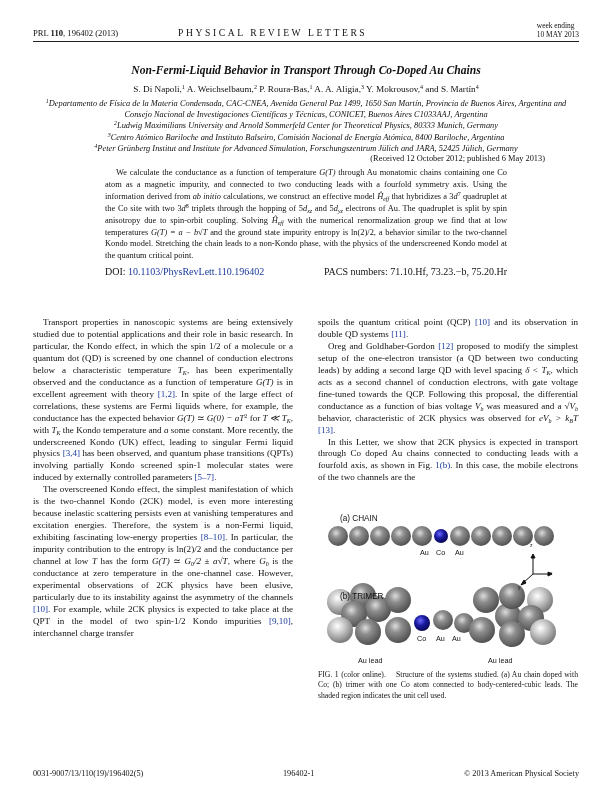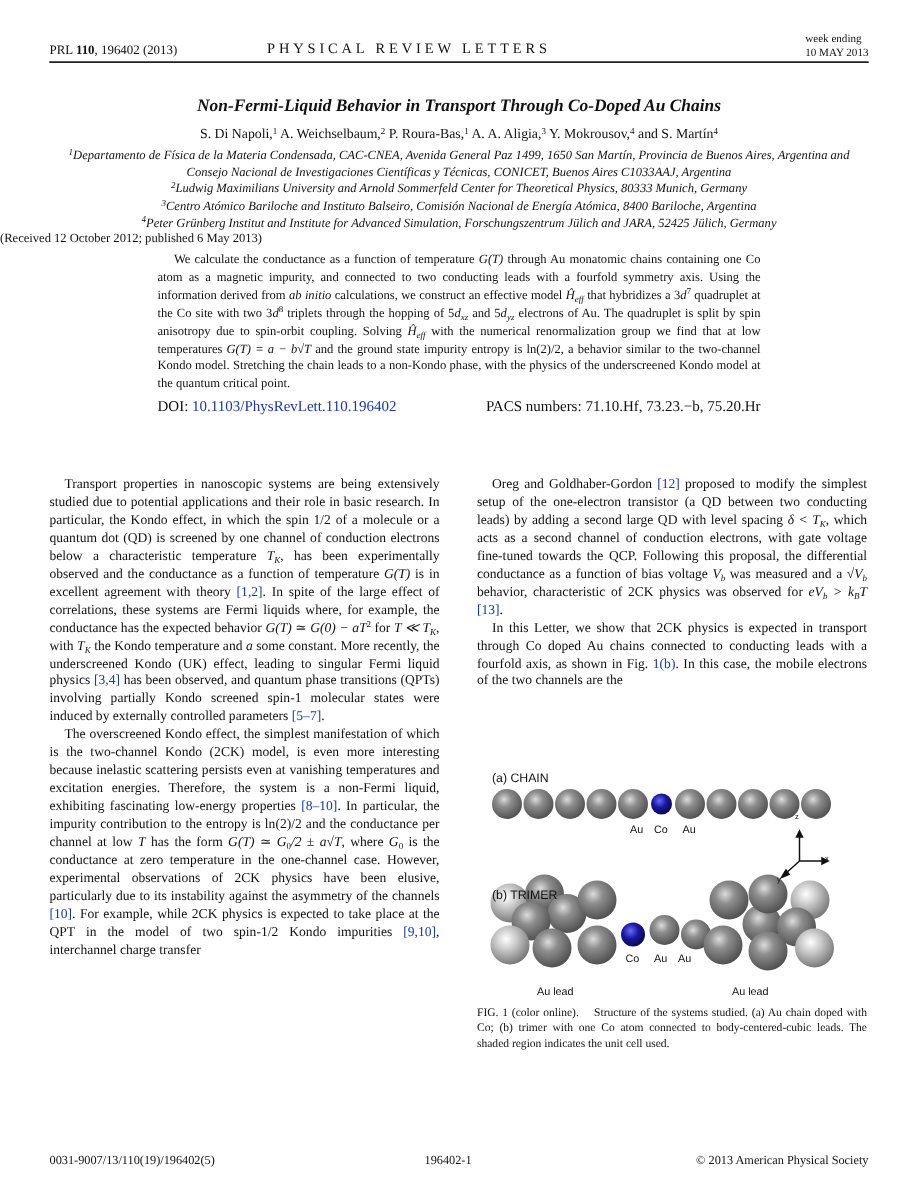--- a/index.html
+++ b/index.html
@@ -9,38 +9,38 @@
   
   .hdr-left { left: 33px; top: 28px; font-size: 8.6px; }
   .hdr-left b { font-weight: bold; }
   .hdr-center { left: 178px; top: 27px; font-size: 9.6px; letter-spacing: 2.6px; }
   .hdr-right { right: 33px; top: 21px; font-size: 7.4px; text-align: left; line-height: 9px; }
   .hdr-rule { left: 33px; top: 41px; width: 546px; height: 1px; background: #222; border-bottom: 0.5px solid #222; }
   
   .title { left: 0; width: 612px; top: 64px; text-align: center; font-size: 11.6px; font-weight: bold; font-style: italic; }
   .authors { left: 0; width: 612px; top: 84px; text-align: center; font-size: 9.2px; }
   .affils { left: 40px; width: 532px; top: 98px; text-align: center; font-size: 8.4px; font-style: italic; line-height: 11.2px; }
-  .received { left: 0; width: 545px; top: 154px; text-align: left; font-size: 8.4px; }
+  .received { left: 0; width: 545px; top: 154px; text-align: right; font-size: 8.4px; }
   sup { font-size: 6px; vertical-align: 3px; line-height: 0; }
   sub { font-size: 6px; vertical-align: -2px; line-height: 0; }
   
   .abstract { left: 105px; width: 402px; top: 167px; font-size: 8.4px; line-height: 11.9px; text-align: justify; text-indent: 11px; }
   .doi-row { left: 105px; width: 402px; top: 266px; font-size: 10px; display: flex; justify-content: space-between; }
   .link { color: #1a3a9c; }
   
   .col { font-size: 9.05px; line-height: 11.95px; text-align: justify; width: 260px; }
   .col p { text-indent: 10px; }
   .col p.noindent { text-indent: 0; }
   .col-left { left: 33px; top: 317px; }
   .col-right { left: 318px; top: 317px; }
   .ref { color: #1a3a9c; }
   i { font-style: italic; }
   
   .figure { left: 318px; top: 512px; width: 260px; height: 160px; }
-  .fig-label { position: absolute; font-family: "Liberation Sans", "DejaVu Sans", sans-serif; font-size: 8.2px; color: #111; }
+  .fig-label { position: absolute; font-family: "Liberation Sans", "DejaVu Sans", sans-serif; font-size: 8.2px; color: #111; margin-left: 12px; }
   .atom-label { position: absolute; font-family: "Liberation Sans", "DejaVu Sans", sans-serif; font-size: 7.2px; color: #111; }
   .caption { left: 318px; top: 670px; width: 260px; font-size: 7.7px; line-height: 10.4px; text-align: justify; }
   
   .foot-left { left: 33px; top: 769px; font-size: 8.2px; }
   .foot-center { left: 283px; top: 769px; font-size: 8.2px; }
   .foot-right { right: 33px; top: 769px; font-size: 8.2px; text-align: right; }
 </style>
 </head>
 <body>
 
@@ -75,20 +75,21 @@
   <span><span>DOI:</span> <span class="link">10.1103/PhysRevLett.110.196402</span></span>
   <span>PACS numbers: 71.10.Hf, 73.23.−b, 75.20.Hr</span>
 </div>
 
 <div class="abs col col-left">
   <p><span>Transport properties in nanoscopic systems are being extensively studied due to potential applications and their role in basic research. In particular, the Kondo effect, in which the spin 1/2 of a molecule or a quantum dot (QD) is screened by one channel of conduction electrons below a characteristic temperature </span><i>T</i><sub><i>K</i></sub><span>, has been experimentally observed and the conductance as a function of temperature </span><i>G(T)</i><span> is in excellent agreement with theory </span><span class="ref">[1,2]</span><span>. In spite of the large effect of correlations, these systems are Fermi liquids where, for example, the conductance has the expected behavior </span><i>G(T) ≃ G(0) − aT</i><sup>2</sup><span> for </span><i>T ≪ T</i><sub><i>K</i></sub><span>, with </span><i>T</i><sub><i>K</i></sub><span> the Kondo temperature and </span><i>a</i><span> some constant. More recently, the underscreened Kondo (UK) effect, leading to singular Fermi liquid physics </span><span class="ref">[3,4]</span><span> has been observed, and quantum phase transitions (QPTs) involving partially Kondo screened spin-1 molecular states were induced by externally controlled parameters </span><span class="ref">[5–7]</span><span>.</span></p>
   <p><span>The overscreened Kondo effect, the simplest manifestation of which is the two-channel Kondo (2CK) model, is even more interesting because inelastic scattering persists even at vanishing temperatures and excitation energies. Therefore, the system is a non-Fermi liquid, exhibiting fascinating low-energy properties </span><span class="ref">[8–10]</span><span>. In particular, the impurity contribution to the entropy is ln(2)/2 and the conductance per channel at low </span><i>T</i><span> has the form </span><i>G(T) ≃ G</i><sub>0</sub><i>/2 ± a√T</i><span>, where </span><i>G</i><sub>0</sub><span> is the conductance at zero temperature in the one-channel case. However, experimental observations of 2CK physics have been elusive, particularly due to its instability against the asymmetry of the channels </span><span class="ref">[10]</span><span>. For example, while 2CK physics is expected to take place at the QPT in the model of two spin-1/2 Kondo impurities </span><span class="ref">[9,10]</span><span>, interchannel charge transfer</span></p>
 </div>
 
 <div class="abs col col-right">
+  <p class="noindent"><span>spoils the quantum critical point (QCP) </span><span class="ref">[10]</span><span> and its observation in double QD systems </span><span class="ref">[11]</span><span>.</span></p>
   <p><span>Oreg and Goldhaber-Gordon </span><span class="ref">[12]</span><span> proposed to modify the simplest setup of the one-electron transistor (a QD between two conducting leads) by adding a second large QD with level spacing </span><i>δ &lt; T</i><sub><i>K</i></sub><span>, which acts as a second channel of conduction electrons, with gate voltage fine-tuned towards the QCP. Following this proposal, the differential conductance as a function of bias voltage </span><i>V</i><sub><i>b</i></sub><span> was measured and a </span><i>√V</i><sub><i>b</i></sub><span> behavior, characteristic of 2CK physics was observed for </span><i>eV</i><sub><i>b</i></sub><i> &gt; k</i><sub><i>B</i></sub><i>T</i><span> </span><span class="ref">[13]</span><span>.</span></p>
   <p><span>In this Letter, we show that 2CK physics is expected in transport through Co doped Au chains connected to conducting leads with a fourfold axis, as shown in Fig. </span><span class="ref">1(b)</span><span>. In this case, the mobile electrons of the two channels are the</span></p>
 </div>
 
 <div class="abs figure">
   <div class="fig-label" style="left:10px; top:2px;">(a) CHAIN</div>
   <svg style="position:absolute; left:0; top:12px;" width="260" height="140" viewBox="0 0 260 140">
     <defs>
       <radialGradient id="au" cx="0.4" cy="0.35" r="0.7">
         <stop offset="0" stop-color="#dcdcdc"></stop>

